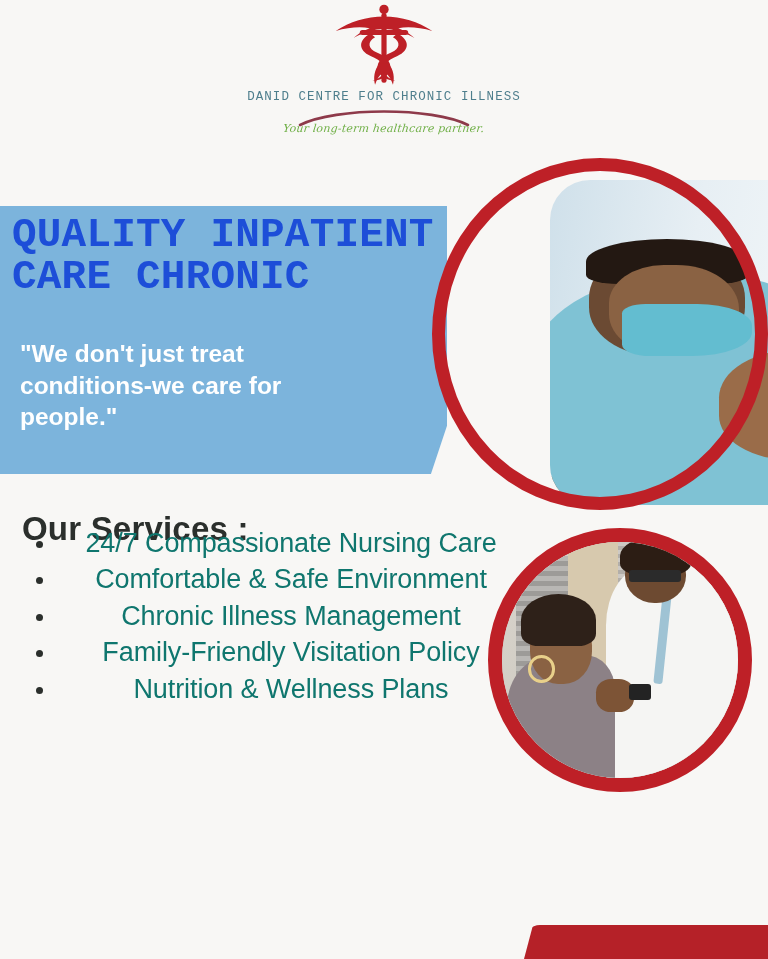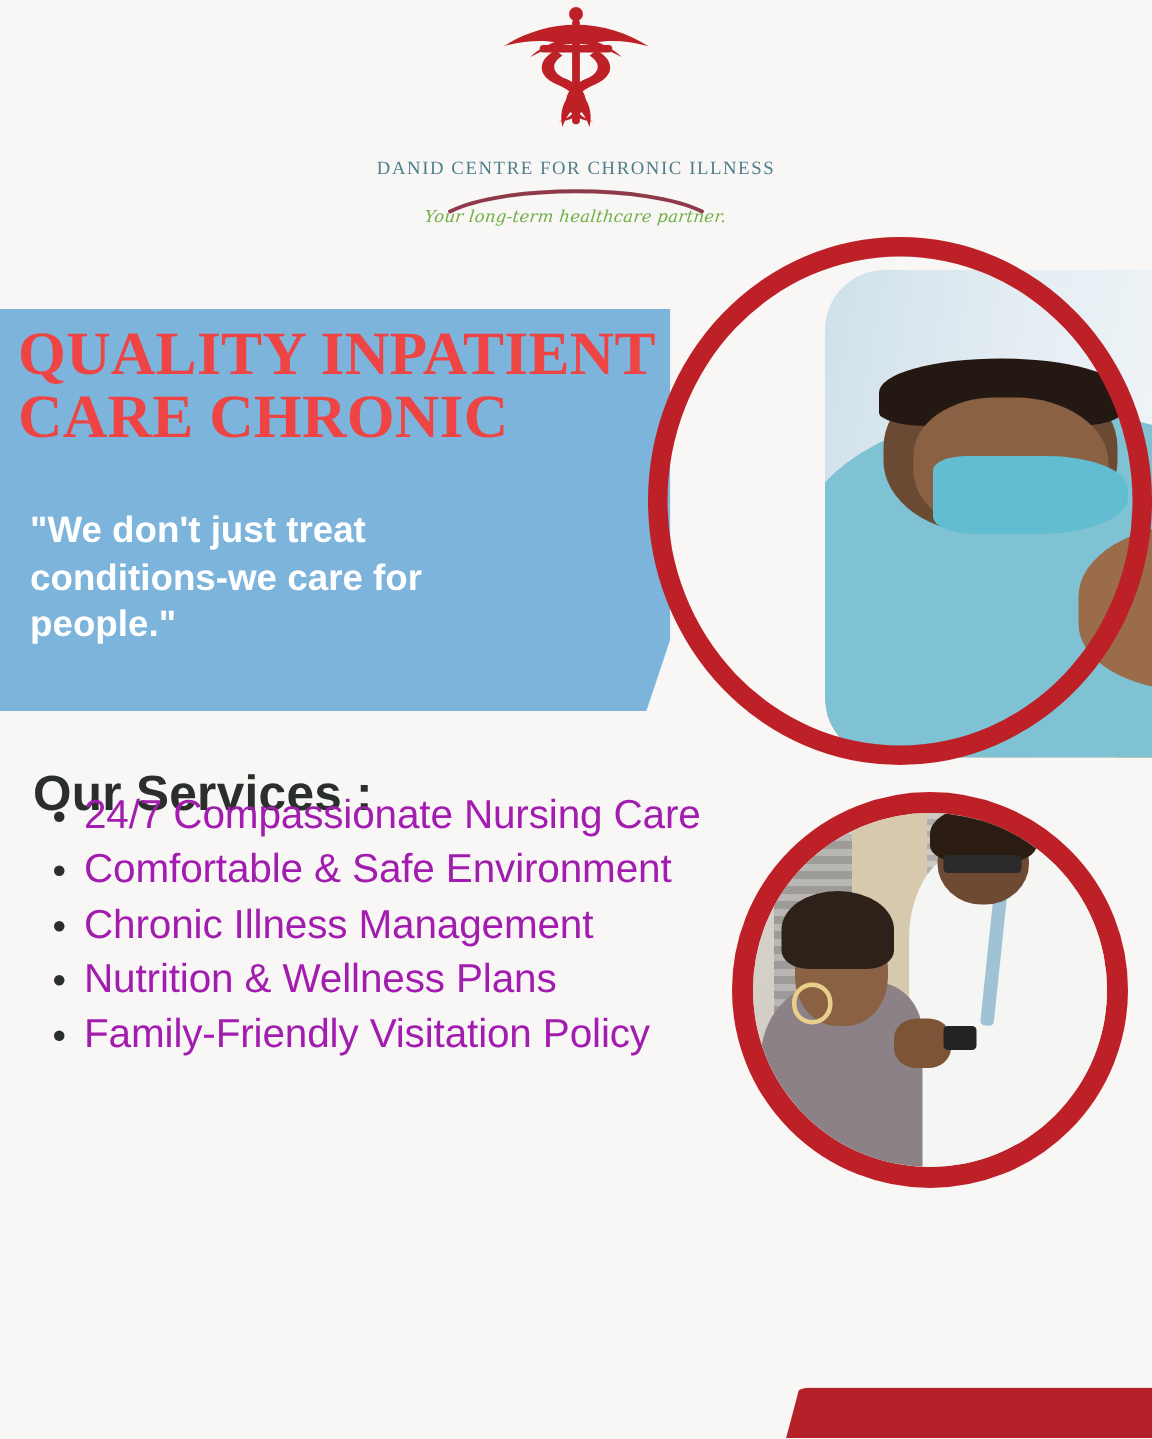--- a/index.html
+++ b/index.html
@@ -31,22 +31,22 @@
     justify-content: flex-start;
     padding-top: 4px;
     box-sizing: border-box;
   }
   .caduceus {
     width: 108px;
     height: 86px;
     display: block;
   }
   .logo-name {
-    margin-top: 15px;
-    font-family: Liberation Serif, serif;
+    margin-top: 0;
+    font-family: Liberation Mono, monospace;
     font-size: 12.5px;
     letter-spacing: 1.05px;
     color: #4E7E8C;
     white-space: nowrap;
   }
   .logo-swoosh {
     display: block;
     width: 176px;
     height: 22px;
     margin-top: 1px;
@@ -72,25 +72,25 @@
     background: #7CB4DC;
     clip-path: polygon(0 0, 100% 0, 100% 82%, 96.4% 100%, 0 100%);
     z-index: 2;
   }
   .headline {
     position: absolute;
     left: 12px;
     top: 214px;
     width: 440px;
     z-index: 4;
-    font-family: Liberation Serif, serif;
+    font-family: Liberation Mono, monospace;
     font-weight: 700;
     font-size: 41px;
     line-height: 1.03;
-    color: #ef4444;
+    color: #1d4ed8;
     letter-spacing: 0.2px;
   }
   .headline .l2 { display: block; }
   .quote {
     position: absolute;
     left: 20px;
     top: 338px;
     width: 330px;
     z-index: 4;
     font-family: "Liberation Sans", sans-serif;
@@ -240,23 +240,24 @@
     margin: 0;
     padding: 0 0 0 28px;
     list-style: none;
     z-index: 4;
   }
   .services-list li {
     position: relative;
     font-family: "Liberation Sans", sans-serif;
     font-size: 27px;
     line-height: 1.165;
-    color: #a21caf;
+    color: #0f766e;
     margin: 0 0 5px 0;
     letter-spacing: -0.1px;
+    text-align: center;
   }
   .services-list li::before {
     content: "";
     position: absolute;
     left: -20px;
     top: 13px;
     width: 7px;
     height: 7px;
     background: #2B2F2C;
     border-radius: 50%;
@@ -335,17 +336,17 @@
     </div>
   </div>
 
   <div class="bottom-bar"></div>
 
   <div class="services-title">Our Services :</div>
   <ul class="services-list">
     <li>24/7 Compassionate Nursing Care</li>
     <li>Comfortable &amp; Safe Environment</li>
     <li>Chronic Illness Management</li>
+    <li>Family-Friendly Visitation Policy</li>
     <li>Nutrition &amp; Wellness Plans</li>
-    <li>Family-Friendly Visitation Policy</li>
   </ul>
 
 </div>
 
 </body></html>

